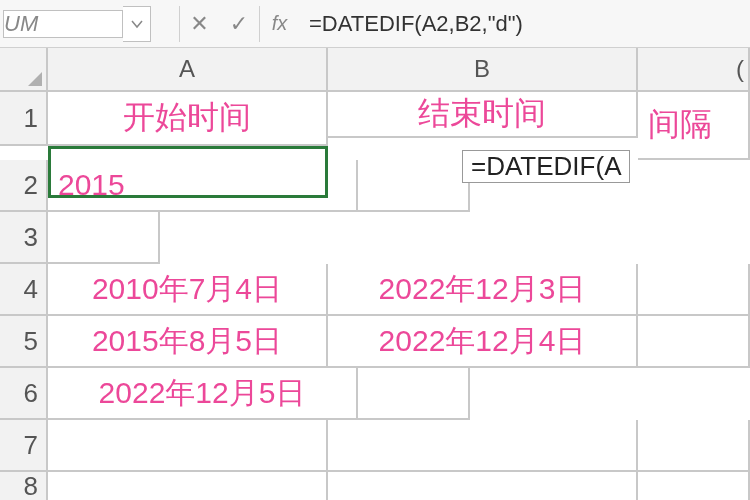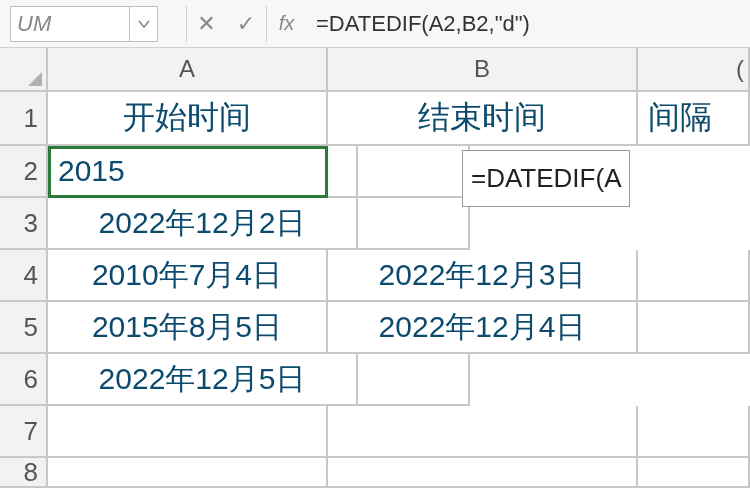--- a/index.html
+++ b/index.html
@@ -16,29 +16,29 @@
   
   .top-bar {
     height: 48px;
     display: flex;
     align-items: center;
     border-bottom: 1px solid #d0d0d0;
     background: #f7f7f7;
   }
   .name-box {
     width: 120px;
-    height: 36px;
+    height: 28px;
     border: 1px solid #c0c0c0;
     background: #ffffff;
     font-size: 22px;
-    padding: 2px 6px;
+    padding: 2px 0;
     display: flex;
     align-items: center;
     color: #888;
-    margin-left: 10px;
+    margin-left: 3px;
     font-style: italic;
   }
   .dropdown-arrow {
     width: 28px;
     height: 36px;
     display: flex;
     align-items: center;
     justify-content: center;
     border: 1px solid #c0c0c0;
     border-left: none;
@@ -100,21 +100,21 @@
     justify-content: flex-end;
     padding-right: 8px;
     font-size: 26px;
     color: #555;
   }
   .cell {
     font-size: 30px;
     padding: 0 10px;
     justify-content: center;
     height: 52px;
-    color: #0c4a6e;
+    color: #ec4899;
   }
   .corner {
     width: 48px;
     height: 44px;
     background: #f2f2f2;
     border-right: 2px solid #c8c8c8;
     border-bottom: 2px solid #c8c8c8;
     position: relative;
   }
   .corner::after {
@@ -140,21 +140,21 @@
     pointer-events: none;
     background: transparent;
   }
 
   
   .float-edit {
     position: absolute;
     background: #ffffff;
     border: 1px solid #999;
     font-size: 26px;
-    padding: 12px 8px;
+    padding: 0 8px;
     color: #222;
   }
 
 </style>
 </head>
 <body>
 
 <div class="top-bar">
   <div class="name-box">UM</div>
   <div class="dropdown-arrow">
@@ -183,35 +183,34 @@
   <div class="row">
     <div class="corner"></div>
     <div class="hdr-cell col-A">A</div>
     <div class="hdr-cell col-B">B</div>
     <div class="hdr-cell col-C" style="justify-content:flex-end;padding-right:4px;">(</div>
   </div>
 
   <div class="row">
     <div class="rn-cell" style="height:54px">1</div>
     <div class="cell head-txt col-A" style="height:54px">开始时间</div>
-    <div class="cell head-txt col-B" style="height:54px">结束时间</div>
-    <div class="cell head-txt col-C" style="height:54px;text-align:right;">间隔</div>
+    <div class="cell head-txt col-B" style="height:46px">结束时间</div>
+    <div class="cell head-txt col-C" style="height:68px;text-align:right;">间隔</div>
   </div>
 
   <div class="row">
     <div class="rn-cell">2</div>
     <div class="cell col-B" style="justify-content:flex-start">
         <span>2015</span>
       </div>
     <div class="cell col-C"></div>
   </div>
 
   <div class="row">
     <div class="rn-cell">3</div>
-    <div class="cell col-B">2022年12月2日</div>
     <div class="cell col-C"></div>
   </div>
 
   <div class="row">
     <div class="rn-cell">4</div>
     <div class="cell col-A">2010年7月4日</div>
     <div class="cell col-B">2022年12月3日</div>
     <div class="cell col-C"></div>
   </div>
 

